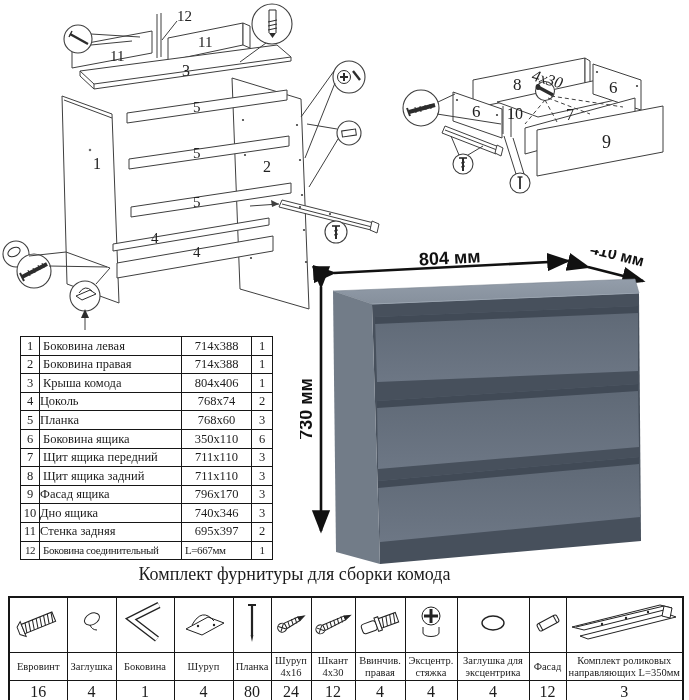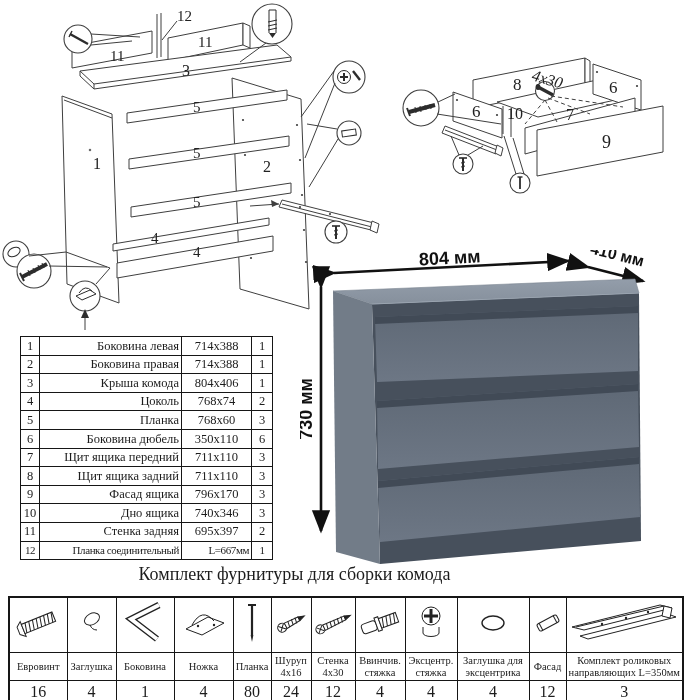--- a/index.html
+++ b/index.html
@@ -11,22 +11,22 @@
   .line{stroke:#3f3f3f;stroke-width:1;fill:none;}
   .panel{stroke:#3f3f3f;stroke-width:1;fill:#ffffff;}
   .callout{stroke:#3f3f3f;stroke-width:1.1;fill:#ffffff;}
   .plabel{font-size:15px;}
   .dash{stroke:#3f3f3f;stroke-width:1;stroke-dasharray:4 3;fill:none;}
   
   table.parts{border-collapse:collapse;table-layout:fixed;width:252px;}
   table.parts td{border:1px solid #161616;font-size:12.5px;height:17.6px;
                  padding:0 2px;white-space:nowrap;overflow:hidden;line-height:1;}
   table.parts td.c{text-align:center;padding:0;}
-  table.parts td.nm{text-align:right;padding-left:3px;}
-  table.parts tr.ctr td.nm{text-align:right;padding-left:0;}
+  table.parts td.nm{text-align:left;padding-left:3px;}
+  table.parts tr.ctr td.nm{text-align:left;padding-left:0;}
   table.parts tr.cond td{font-size:11px;letter-spacing:-0.4px;}
   
   .hw-title{width:589px;text-align:center;font-size:18px;}
   table.hw{border-collapse:collapse;table-layout:fixed;width:674px;border:2px solid #161616;}
   table.hw td{border:1px solid #161616;text-align:center;vertical-align:middle;padding:0;}
   table.hw tr.icons td{height:54px;}
   table.hw tr.names td{height:27px;font-size:10.5px;line-height:1.05;padding:0 1px;}
   table.hw tr.qty td{height:22px;font-size:16px;}
   .dim-label{font-family:"Liberation Sans", sans-serif;font-weight:700;fill:#111;}
 </style>
@@ -306,21 +306,21 @@
           <td class="c">2</td>
         </tr>
       <tr class="ctr">
           <td class="c">5</td>
           <td class="nm">Планка</td>
           <td class="c">768х60</td>
           <td class="c">3</td>
         </tr>
       <tr>
           <td class="c">6</td>
-          <td class="nm">Боковина дюбель</td>
+          <td class="nm">Боковина ящика</td>
           <td class="c">350х110</td>
           <td class="c">6</td>
         </tr>
       <tr>
           <td class="c">7</td>
           <td class="nm">Щит ящика передний</td>
           <td class="c">711х110</td>
           <td class="c">3</td>
         </tr>
       <tr>
@@ -342,21 +342,21 @@
           <td class="c">3</td>
         </tr>
       <tr class="ctr">
           <td class="c">11</td>
           <td class="nm">Стенка задняя</td>
           <td class="c">695х397</td>
           <td class="c">2</td>
         </tr>
       <tr class="cond">
           <td class="c">12</td>
-          <td class="nm">Планка соединительный</td>
+          <td class="nm">Боковина соединительный</td>
           <td class="nm">L=667мм</td>
           <td class="c">1</td>
         </tr>
     </tbody>
   </table>
 
   <div class="hw-title abs" style="left:0;top:564px">Комплект фурнитуры для сборки комода</div>
 
   <table class="hw abs" style="left:8px;top:596px">
     <colgroup>
@@ -480,25 +480,25 @@
             <circle cx="34" cy="25" r="1.2" fill="#222"></circle>
               <circle cx="58" cy="19" r="1.2" fill="#222"></circle>
             <circle cx="80" cy="13" r="1.2" fill="#222"></circle>
             <polygon points="96,7 104,9 102,19 94,17" fill="#fff" stroke="#222"></polygon>
             </svg></td>
       </tr>
       <tr class="names">
         <td>Евровинт</td>
         <td>Заглушка</td>
         <td>Боковина</td>
-        <td>Ножка</td>
+        <td>Шуруп</td>
         <td>Планка</td>
         <td>Шуруп 4х16</td>
-        <td>Стенка 4х30</td>
-        <td>Ввинчив. стяжка</td>
+        <td>Шкант 4х30</td>
+        <td>Ввинчив. правая</td>
         <td>Эксцентр. стяжка</td>
         <td>Заглушка для эксцентрика</td>
         <td>Фасад</td>
         <td>Комплект роликовых направляющих L=350мм</td>
       </tr>
       <tr class="qty">
         <td>16</td>
         <td>4</td>
         <td>1</td>
         <td>4</td>

